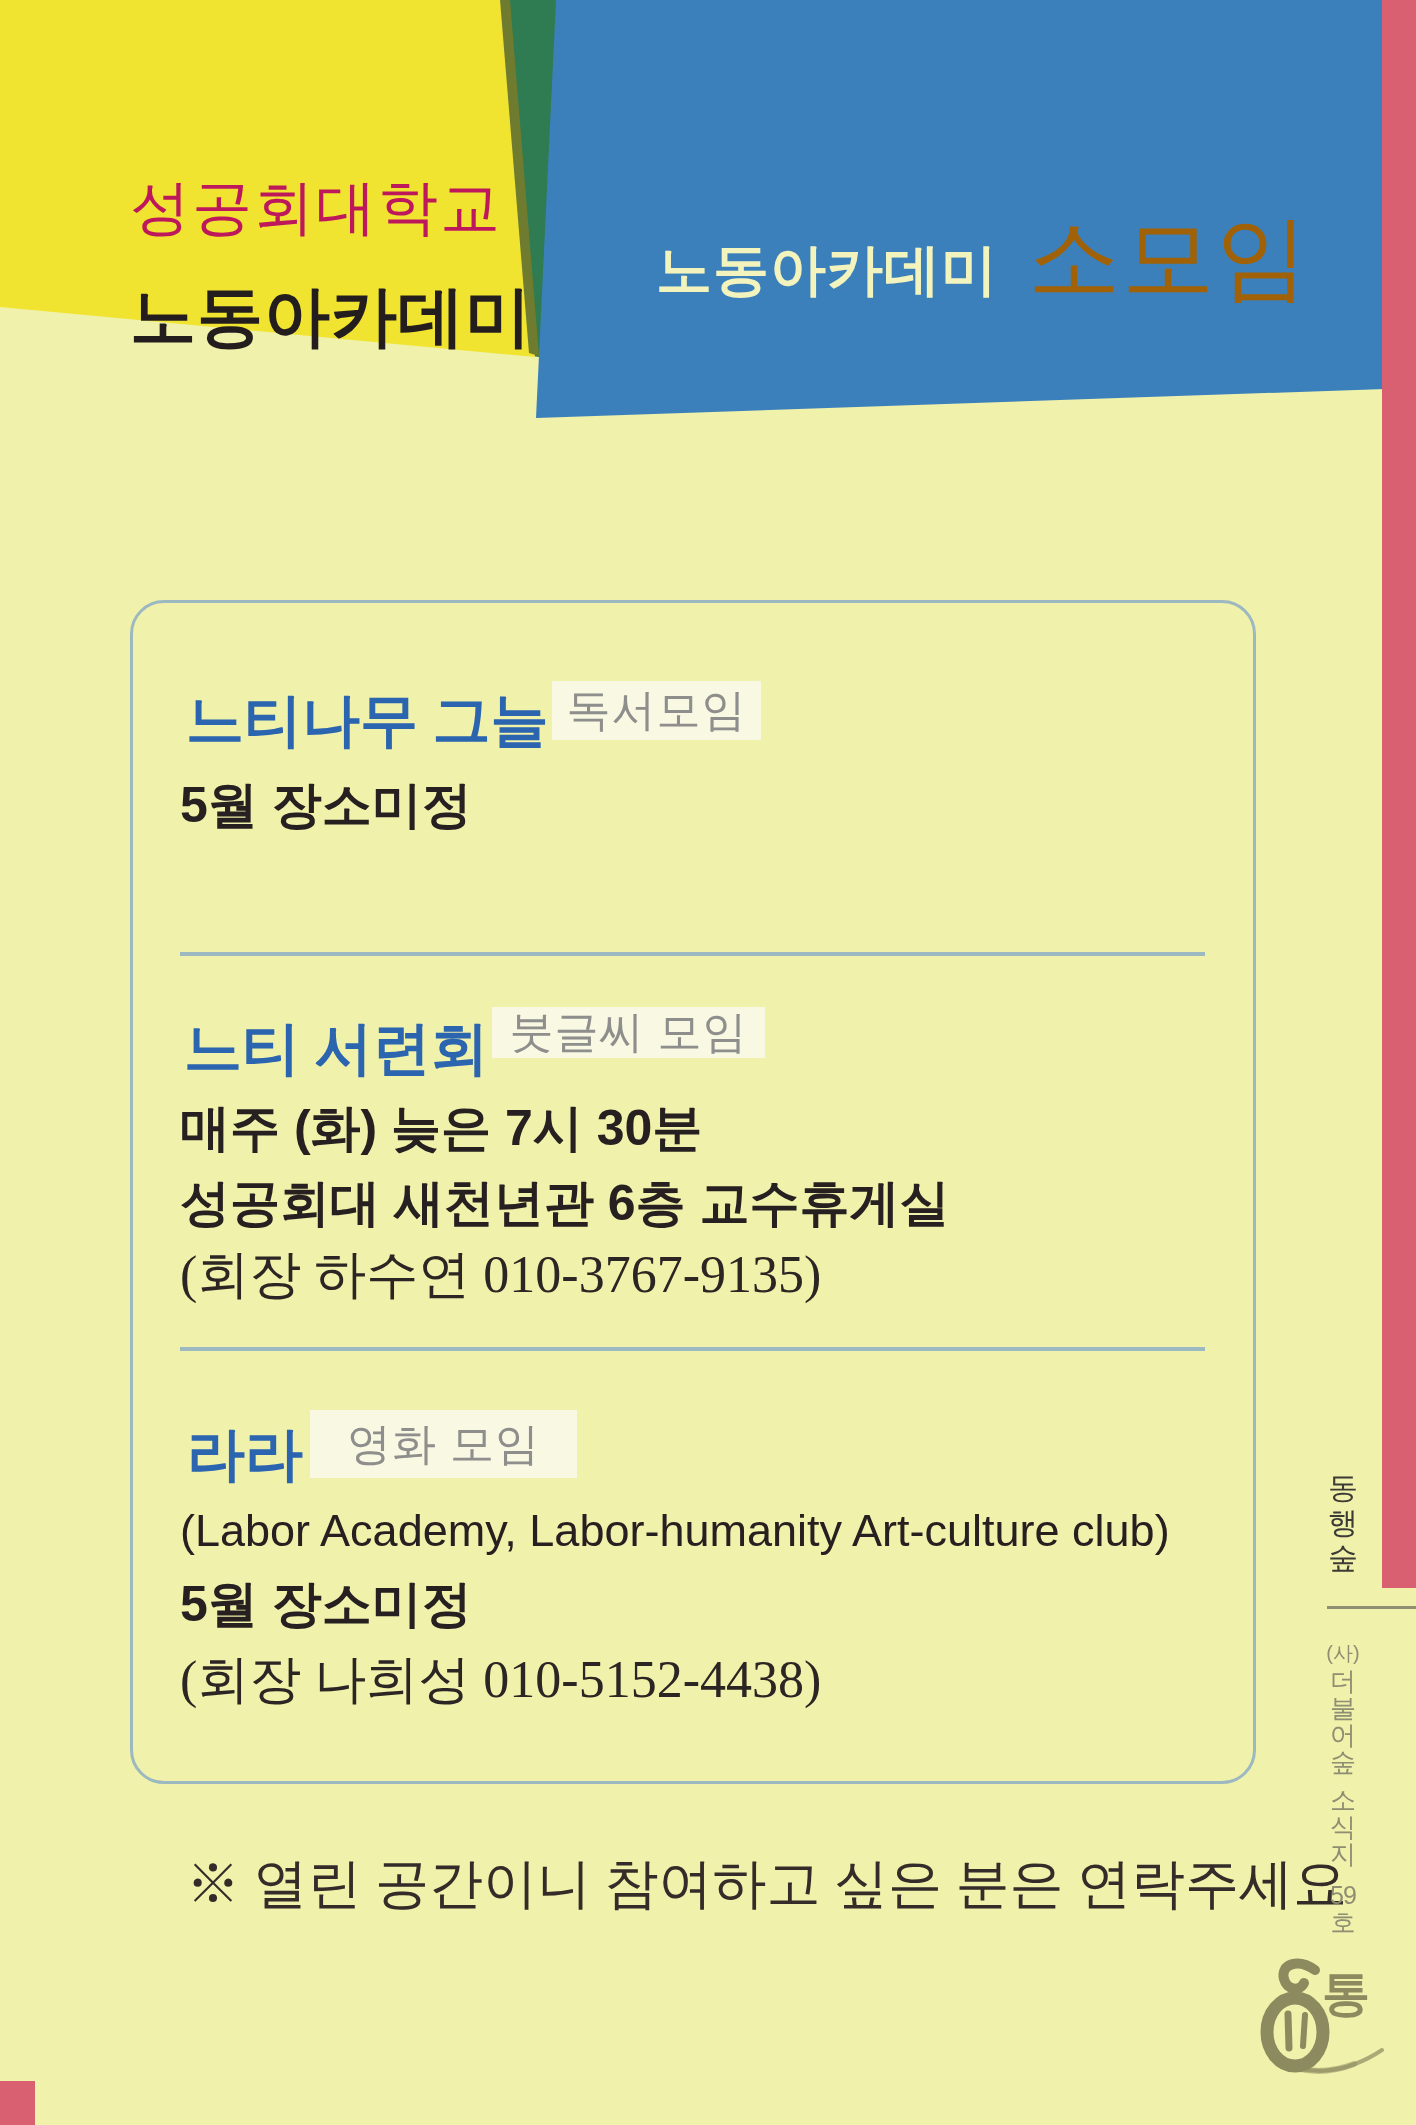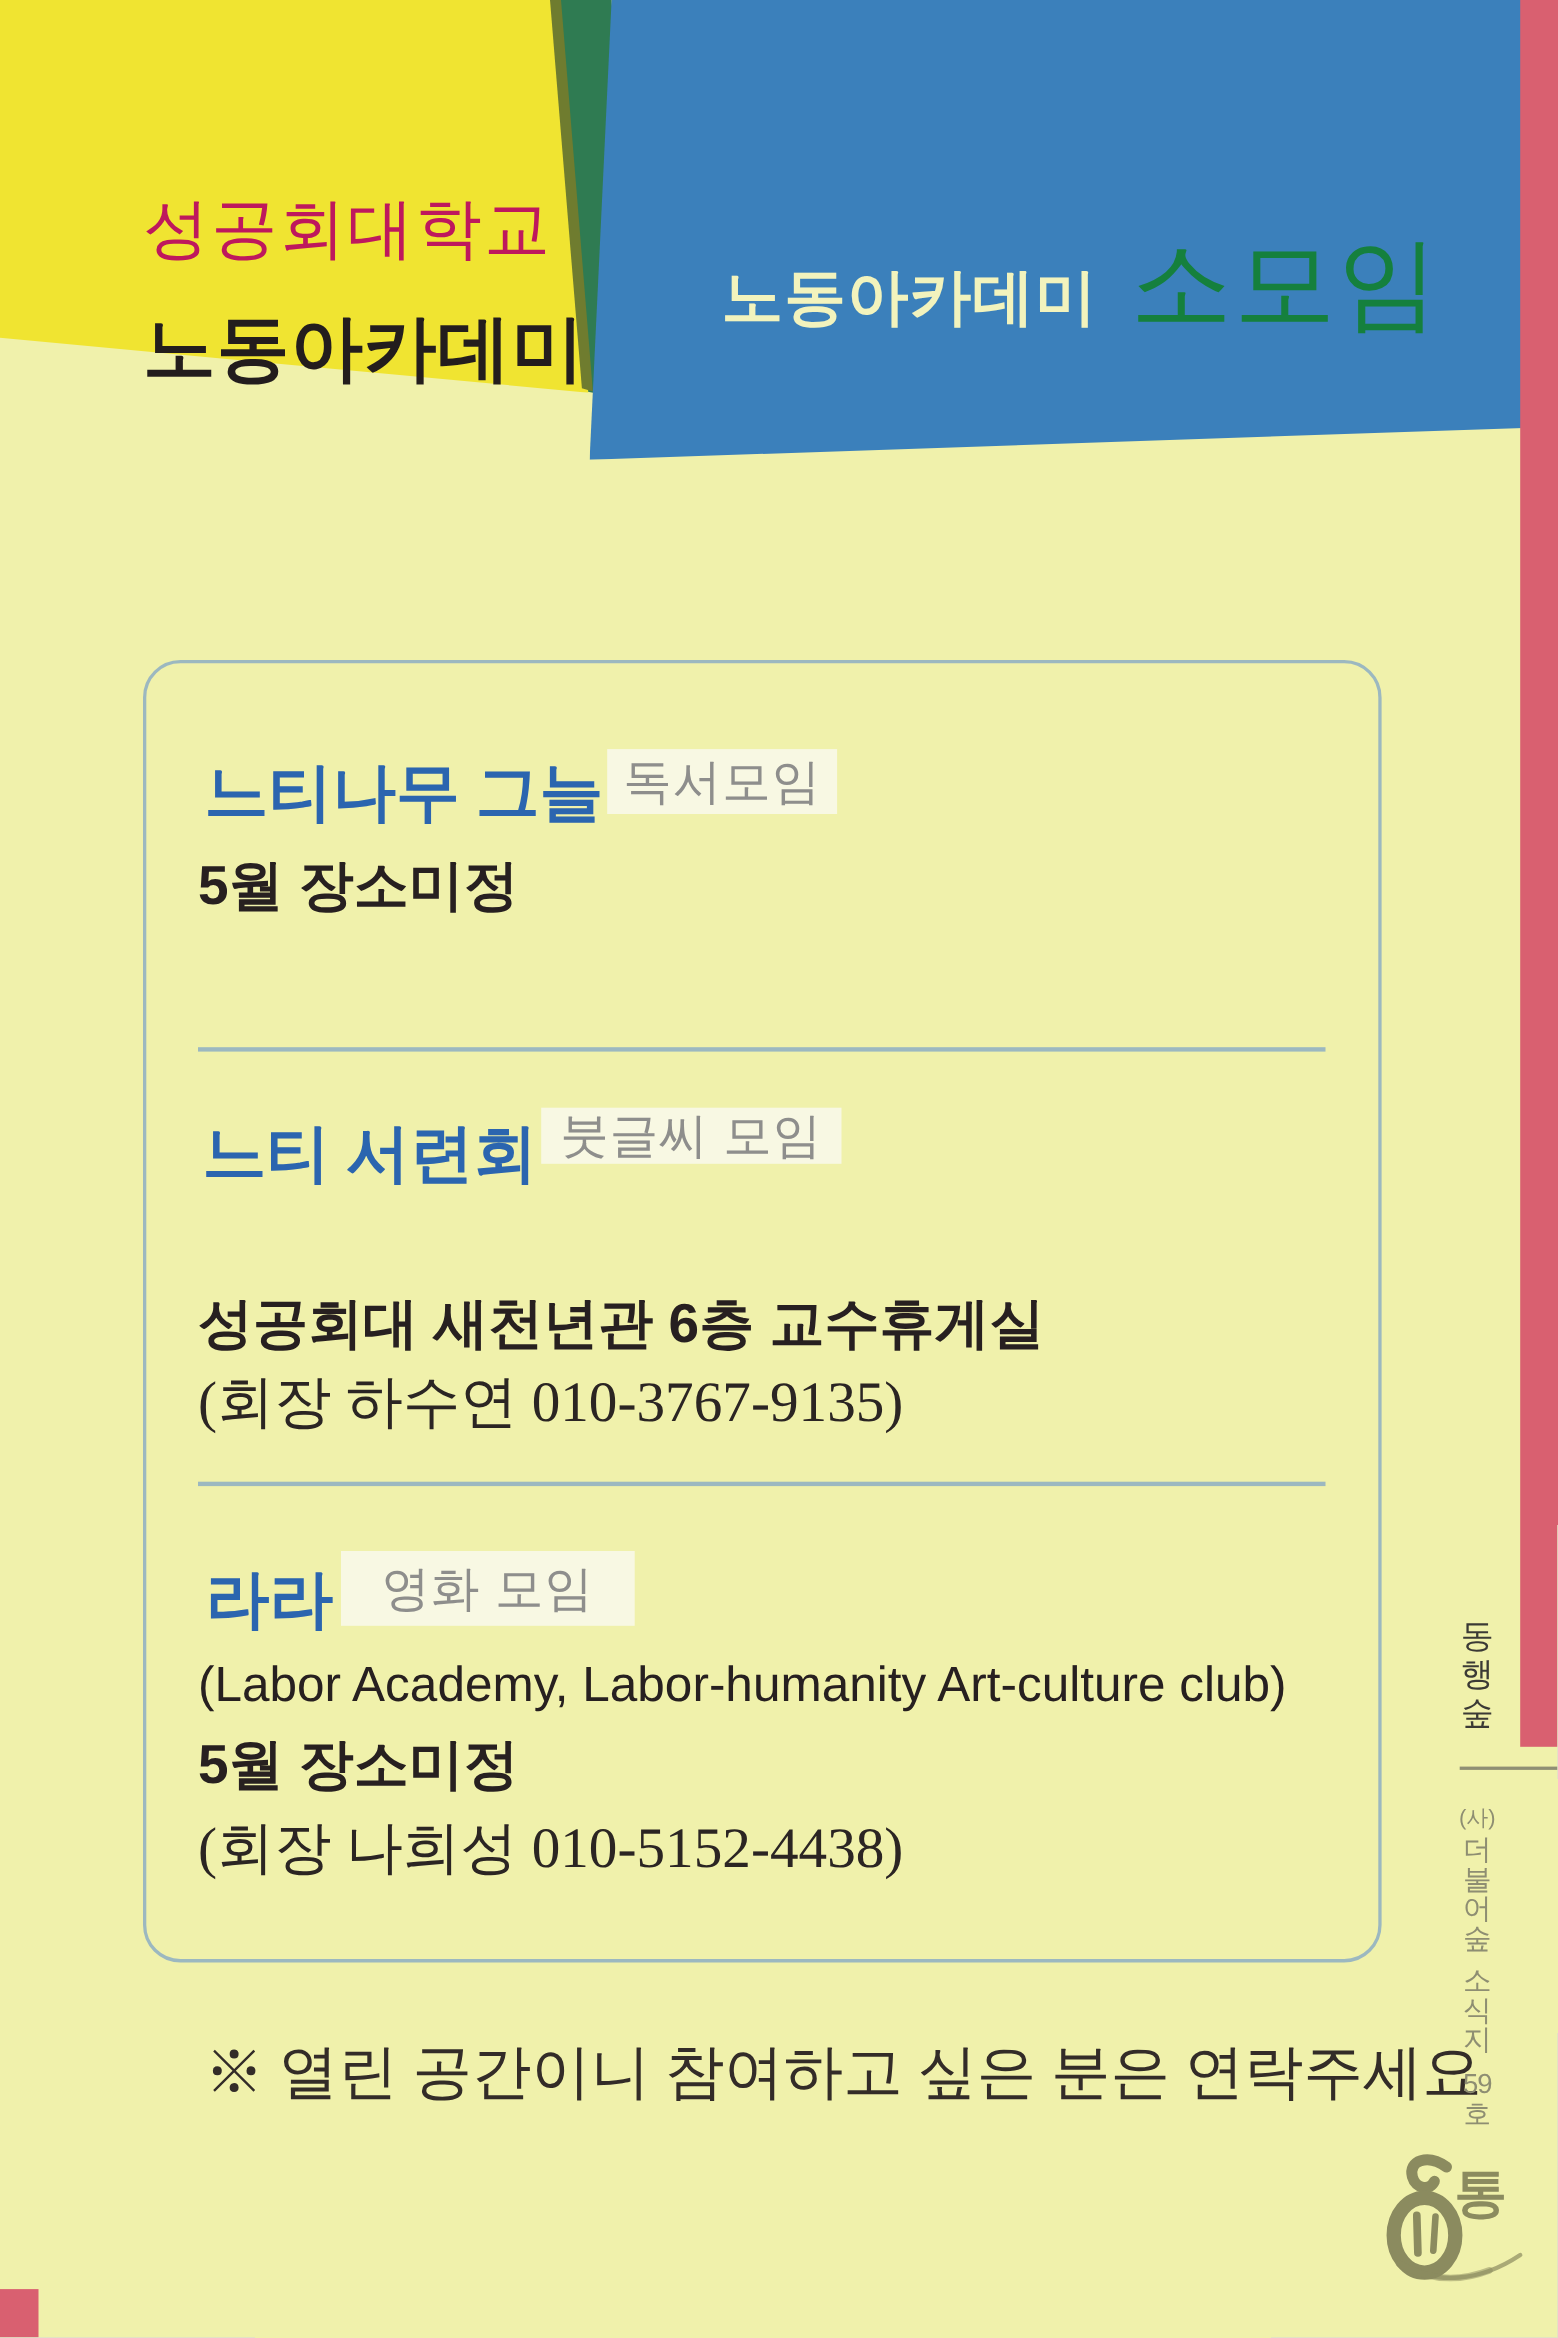--- a/index.html
+++ b/index.html
@@ -17,21 +17,21 @@
   .blue-banner{left:0;top:0;width:1416px;height:430px;background:#3b80bb;
     clip-path:polygon(556px 0,1385px 0,1385px 389px,536px 418px);}
   .red-strip{left:1382px;top:0;width:34px;height:1588px;background:#d96070;}
   .corner-accent{left:0;top:2081px;width:35px;height:44px;background:#d96070;}
 
   
   .uni-line{left:130px;top:168px;font-size:60px;font-weight:500;letter-spacing:2px;color:#be185d;}
   .program-line{left:130px;top:272px;font-size:66px;font-weight:800;letter-spacing:1px;color:#231d1d;}
   .banner-text{top:196px;right:106px;display:flex;align-items:baseline;gap:30px;white-space:nowrap;}
   .banner-prefix{font-size:56px;font-weight:700;letter-spacing:1px;color:#f2f3bd;}
-  .banner-title{font-size:92px;font-weight:500;letter-spacing:2px;color:#15803d;}
+  .banner-title{font-size:92px;font-weight:500;letter-spacing:2px;color:#a16207;}
 
   
   .card{left:130px;top:600px;width:1120px;height:1178px;border:3px solid #9cb8c0;border-radius:34px;}
   .group-title{font-family:"Liberation Serif", serif;font-size:58px;font-weight:600;color:#2b65af;
     white-space:nowrap;}
   .badge{background:#f8f8e3;display:flex;align-items:center;justify-content:center;
     font-size:44px;font-weight:500;color:#8e8e8c;letter-spacing:1px;white-space:nowrap;}
   .gothic{font-size:50px;font-weight:600;color:#272020;letter-spacing:0px;white-space:nowrap;}
   .latin{font-size:45px;font-weight:400;color:#272020;white-space:nowrap;}
   .contact{font-family:"Liberation Serif", serif;font-size:52px;font-weight:400;color:#2b2523;
@@ -75,20 +75,21 @@
 
   <div class="abs card"></div>
 
   <div class="abs group-title" style="left:186px;top:682px;">느티나무 그늘</div>
   <div class="abs badge" style="left:552px;top:681px;width:209px;height:59px;">독서모임</div>
   <div class="abs gothic" style="left:180px;top:772px;">5월 장소미정</div>
   <div class="abs divider" style="top:952px;"></div>
 
   <div class="abs group-title" style="left:184px;top:1010px;">느티 서련회</div>
   <div class="abs badge" style="left:492px;top:1007px;width:273px;height:51px;">붓글씨 모임</div>
+  <div class="abs gothic" style="left:180px;top:1095px;">매주 (화) 늦은 7시 30분</div>
   <div class="abs gothic" style="left:180px;top:1170px;">성공회대 새천년관 6층 교수휴게실</div>
   <div class="abs contact" style="left:180px;top:1240px;">(회장 하수연 010-3767-9135)</div>
   <div class="abs divider" style="top:1347px;"></div>
 
   <div class="abs group-title" style="left:187px;top:1416px;">라라</div>
   <div class="abs badge" style="left:310px;top:1410px;width:267px;height:68px;">영화 모임</div>
   <div class="abs latin" style="left:180px;top:1505px;">(Labor Academy, Labor-humanity Art-culture club)</div>
   <div class="abs gothic" style="left:180px;top:1571px;">5월 장소미정</div>
   <div class="abs contact" style="left:180px;top:1645px;">(회장 나희성 010-5152-4438)</div>
 

